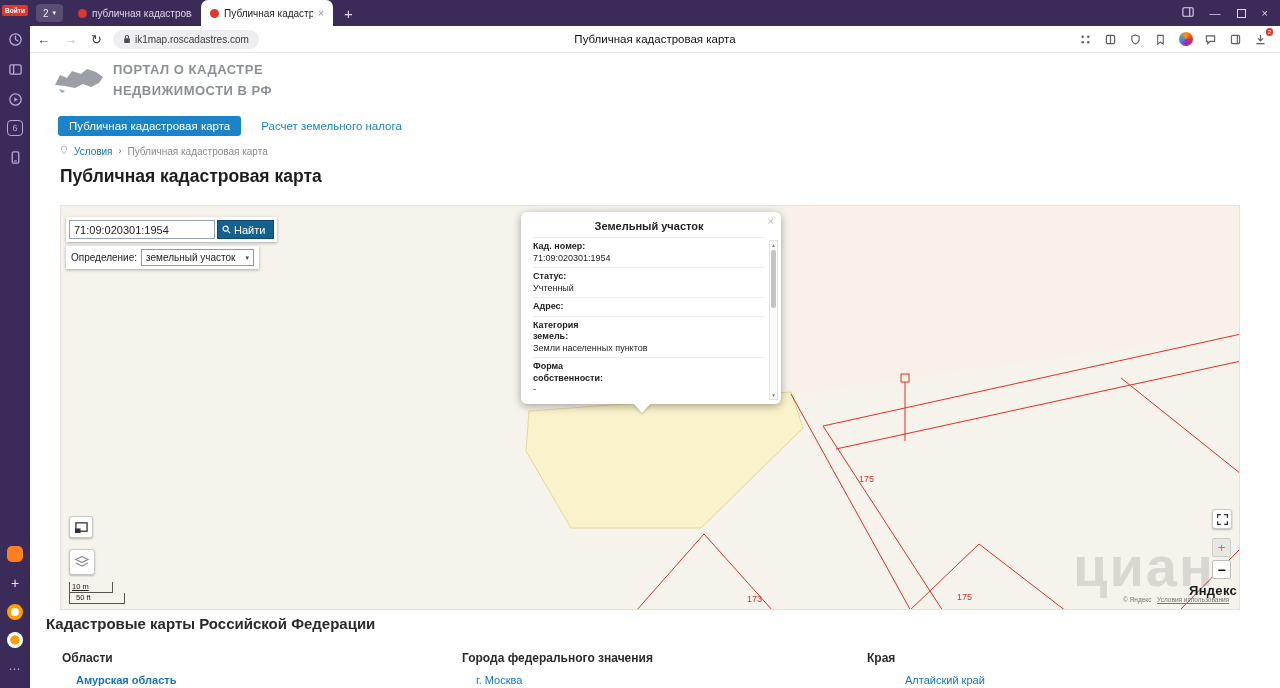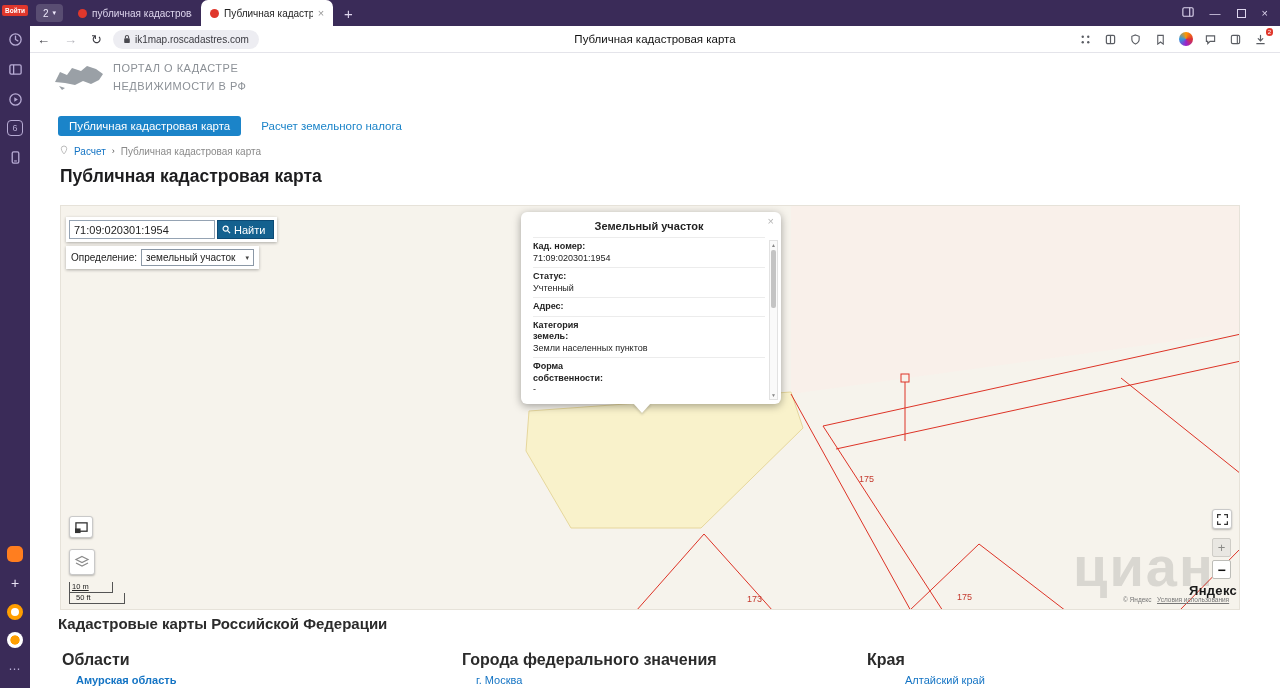--- a/index.html
+++ b/index.html
@@ -39,21 +39,21 @@
   .nav-icon.dim{color:#b6b6bd;}
   .urlpill{display:flex;align-items:center;gap:4px;background:#ededf2;border-radius:11px;height:19px;padding:0 10px;font-size:10px;color:#3a3a40;margin-left:4px;cursor:pointer;position:relative;z-index:2;}
   .nav-right{margin-left:auto;display:flex;align-items:center;gap:10px;padding-right:12px;color:#5a5d63;position:relative;z-index:2;}
   .nav-right .ri{width:15px;height:15px;display:flex;align-items:center;justify-content:center;cursor:pointer;position:relative;}
   .avatar{width:14px;height:14px;border-radius:50%;background:conic-gradient(#f90,#d33,#92c,#39d,#f90);}
   .dl-badge{position:absolute;right:-5px;top:-4px;background:#e0372c;color:#fff;font-size:6px;border-radius:5px;padding:0 2px;line-height:8px;}
 
   
   .page{position:absolute;left:30px;top:53px;width:1250px;height:635px;background:#fff;overflow:hidden;}
   .logo{position:absolute;left:23px;top:7px;display:flex;align-items:center;gap:8px;}
-  .logo-text{font-size:11px;font-weight:normal;color:#8b9096;letter-spacing:.5px;line-height:1.6;}
+  .logo-text{font-size:13px;font-weight:bold;color:#8b9096;letter-spacing:.5px;line-height:1.6;}
   .site-tabs{position:absolute;left:28px;top:63px;display:flex;align-items:center;gap:20px;}
   .btn-primary{background:var(--accent,#1b84c9);color:#fff;font-size:11.5px;padding:4px 11px;border-radius:3px;cursor:pointer;}
   .link-tab{color:var(--accent,#1b84c9);font-size:11.5px;cursor:pointer;}
   .breadcrumb{position:absolute;left:30px;top:92px;display:flex;align-items:center;gap:6px;font-size:10px;}
   .bc-home{color:var(--link,#1474c4);cursor:pointer;}
   .bc-sep{color:#555;font-size:9px;}
   .bc-cur{color:#8a8a8a;}
   .pin{color:#b9b9b9;font-size:10px;}
   h1.pagehead{position:absolute;left:30px;top:113px;font-size:17.5px;font-weight:bold;color:#1d1d1f;}
 
@@ -86,22 +86,22 @@
   .scale-m{border:1px solid #555;border-top:none;padding:0 3px 1px 2px;width:44px;text-decoration:underline;}
   .scale-ft{border:1px solid #555;border-top:none;margin-top:0;padding:0 3px 1px 6px;width:56px;}
   .zoom-plus{position:absolute;left:1151px;top:332px;width:19px;height:19px;background:#e9e7e2;border:1px solid #cfcdc7;color:#8a8a86;font-size:13px;display:flex;align-items:center;justify-content:center;border-radius:2px;cursor:pointer;}
   .zoom-minus{position:absolute;left:1151px;top:354px;width:19px;height:19px;background:#fff;border:1px solid #bdbdb8;color:#111;font-size:14px;font-weight:bold;display:flex;align-items:center;justify-content:center;border-radius:2px;cursor:pointer;}
   .attr-tiny{position:absolute;top:390px;font-size:6.5px;color:#777;}
   .attr-terms{text-decoration:underline;cursor:pointer;color:#777;}
   .provider{position:absolute;left:1128px;top:377px;font-size:13px;font-weight:bold;color:#1a1a1a;letter-spacing:.3px;}
   .watermark{position:absolute;left:1012px;top:328px;font-size:56px;font-weight:bold;color:rgba(70,70,70,.16);letter-spacing:2px;pointer-events:none;}
 
   
-  .footer-heading{position:absolute;left:28px;top:562px;font-size:15px;font-weight:bold;color:#2b2b2b;}
-  .fcol-title{position:absolute;top:598px;font-size:16px;font-weight:bold;color:#2b2b2b;}
+  .footer-heading{position:absolute;left:16px;top:562px;font-size:15px;font-weight:bold;color:#2b2b2b;}
+  .fcol-title{position:absolute;top:598px;font-size:12px;font-weight:bold;color:#2b2b2b;}
   .fcol-link{position:absolute;top:621px;font-size:11px;color:var(--link,#1474c4);cursor:pointer;}
 </style>
 </head>
 <body>
 
 <div class="screen">
 
   <div class="bsidebar">
     <div class="login-badge">Войти</div>
     <div class="sicon">
@@ -243,21 +243,21 @@
       <div class="btn-primary">Публичная кадастровая карта</div>
       <div class="link-tab">Расчет земельного налога</div>
     </div>
 
     <div class="breadcrumb">
       <span class="pin">
         <svg viewBox="0 0 10 12" width="8" height="10">
             <path d="M5 1a3.4 3.4 0 013.4 3.4C8.4 7 5 11 5 11S1.6 7 1.6 4.4A3.4 3.4 0 015 1z" fill="none" stroke="#b9b9b9" stroke-width="1.2"></path>
           </svg>
       </span>
-      <span class="bc-home">Расчет</span>
+      <span class="bc-home">Условия</span>
       <span class="bc-sep">›</span>
       <span class="bc-cur">Публичная кадастровая карта</span>
     </div>
 
     <h1 class="pagehead">Публичная кадастровая карта</h1>
 
     <div class="map">
       <svg class="layer" width="1180" height="405" viewBox="0 0 1180 405">
         <polygon points="730,188 1180,126 1180,0 730,0" fill="#f9f0ea"></polygon>
         <polygon class="yellow" points="468,205 730,186 742,222 640,322 510,322 465,245"></polygon>

